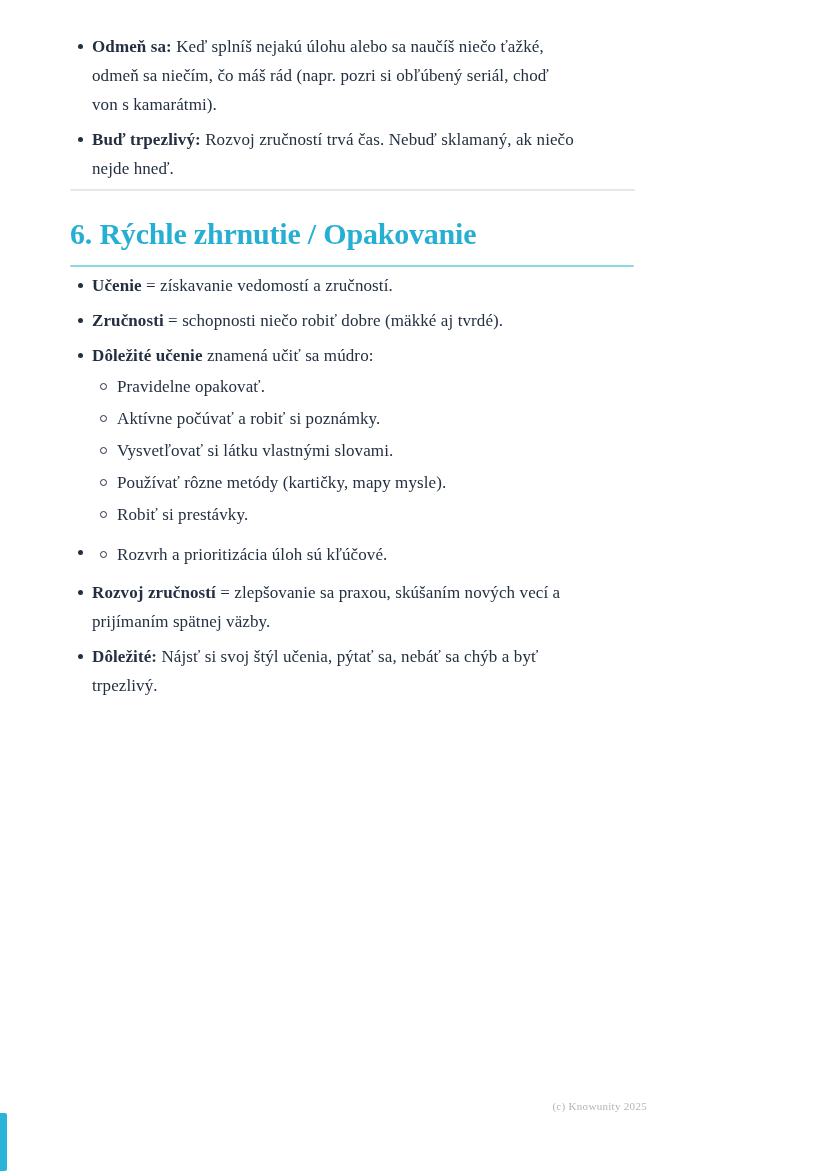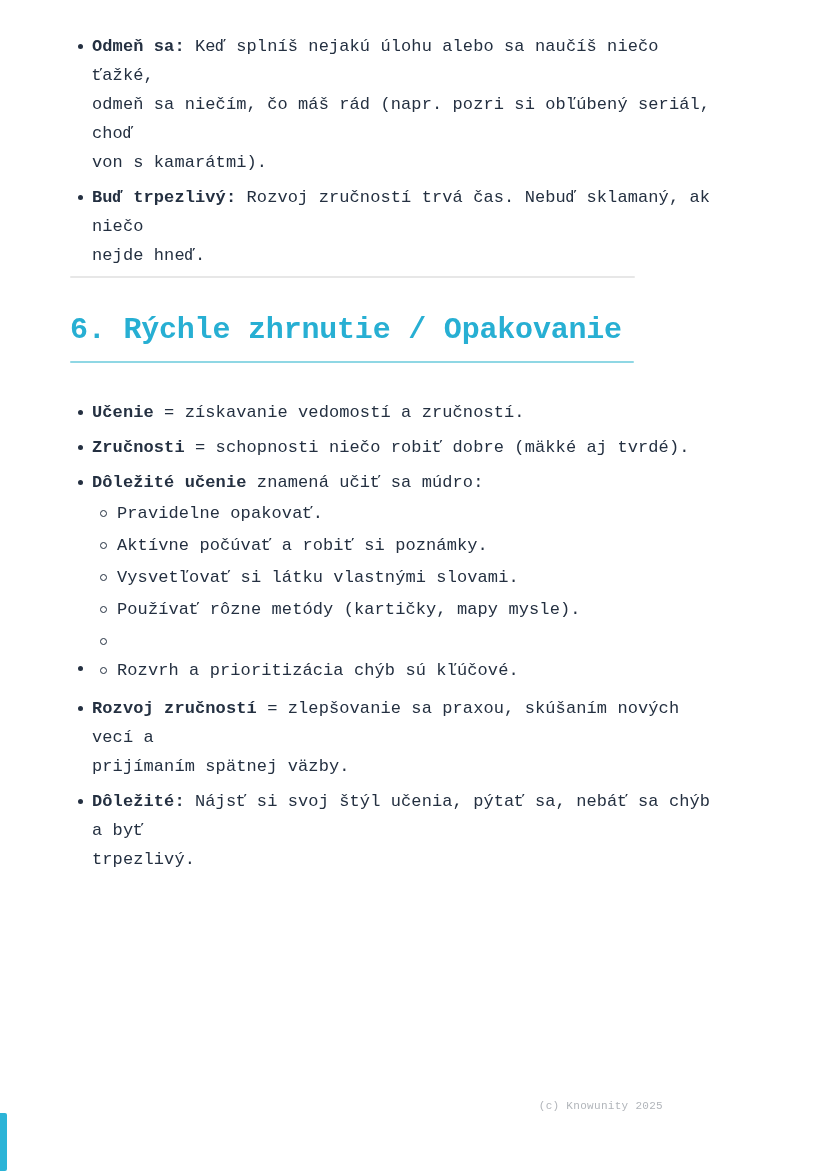--- a/index.html
+++ b/index.html
@@ -1,43 +1,43 @@
 <!DOCTYPE html>
 <html><head>
 <meta charset="utf-8">
 <style>
   html,body{margin:0;padding:0;background:#ffffff;}
   .page{
     position:relative;
     width:716px;height:1171px;
     background:#ffffff;
     overflow:hidden;
-    font-family:Liberation Mono, monospace;
+    font-family:Liberation Serif, serif;
     color:#243041;
   }
   .content{position:absolute;left:70px;top:32px;width:645px;}
   .li{display:flex;align-items:flex-start;margin-bottom:6px;}
   .marker{flex:0 0 auto;}
   .dot{width:5px;height:5px;border-radius:50%;background:#243041;margin:12px 9px 0 8px;}
   .circle{width:5px;height:5px;border-radius:50%;border:1.5px solid #243041;background:transparent;margin:11px 10px 0 8px;}
   .body-col{flex:1 1 auto;min-width:0;}
   .txt{margin:0;font-size:17px;line-height:29px;white-space:pre-line;letter-spacing:0.1px;}
   .txt strong{font-weight:700;}
   .sublist{margin:2px 0;}
   .sublist .li{margin-bottom:3px;}
   .divider{height:2px;width:565px;background:#e7e7e7;margin-top:6px;border-radius:1px;}
   h1.heading{
-    margin:33px 0 0 0;
+    margin:24px 0 0 0;
     font-size:30px;line-height:38px;font-weight:700;
     color:#27afd3;letter-spacing:-0.2px;
   }
   .underline{height:2px;width:564px;background:#8fd7e4;margin-top:12px;border-radius:1px;}
-  .mainlist{margin-top:35px;}
+  .mainlist{margin-top:4px;}
   .footer{
-    position:absolute;top:1099px;right:53px;
+    position:absolute;top:1099px;right:69px;
     font-size:11px;line-height:14px;color:#b1b5ba;letter-spacing:0.3px;
   }
   .side-strip{
     position:absolute;left:746px;top:33px;width:42px;height:775px;
     background:#edfafc;border-left:4px solid #abd8e5;
     border-radius:3px;box-sizing:border-box;
   }
   .corner-bar{
     position:absolute;left:0;top:1113px;width:7px;height:58px;
     background:#2cb4d7;border-radius:0 2px 2px 0;
@@ -108,32 +108,33 @@
             <div class="li">
               <span class="circle marker"></span>
               <p class="txt">Vysvetľovať si látku vlastnými slovami.</p>
             </div>
             <div class="li">
               <span class="circle marker"></span>
               <p class="txt">Používať rôzne metódy (kartičky, mapy mysle).</p>
             </div>
             <div class="li">
               <span class="circle marker"></span>
+              <p class="txt">Robiť si prestávky.</p>
             </div>
           </div>
         </div>
       </div>
 
       <div class="li">
         <span class="dot marker"></span>
         <div class="body-col">
           <div class="sublist">
             <div class="li">
               <span class="circle marker"></span>
-              <p class="txt">Rozvrh a prioritizácia chýb sú kľúčové.</p>
+              <p class="txt">Rozvrh a prioritizácia úloh sú kľúčové.</p>
             </div>
           </div>
         </div>
       </div>
 
       <div class="li">
         <span class="dot marker"></span>
         <div class="body-col">
           <p class="txt"><strong>Rozvoj zručností</strong><span> = zlepšovanie sa praxou, skúšaním nových vecí a
 prijímaním spätnej väzby.</span></p>

